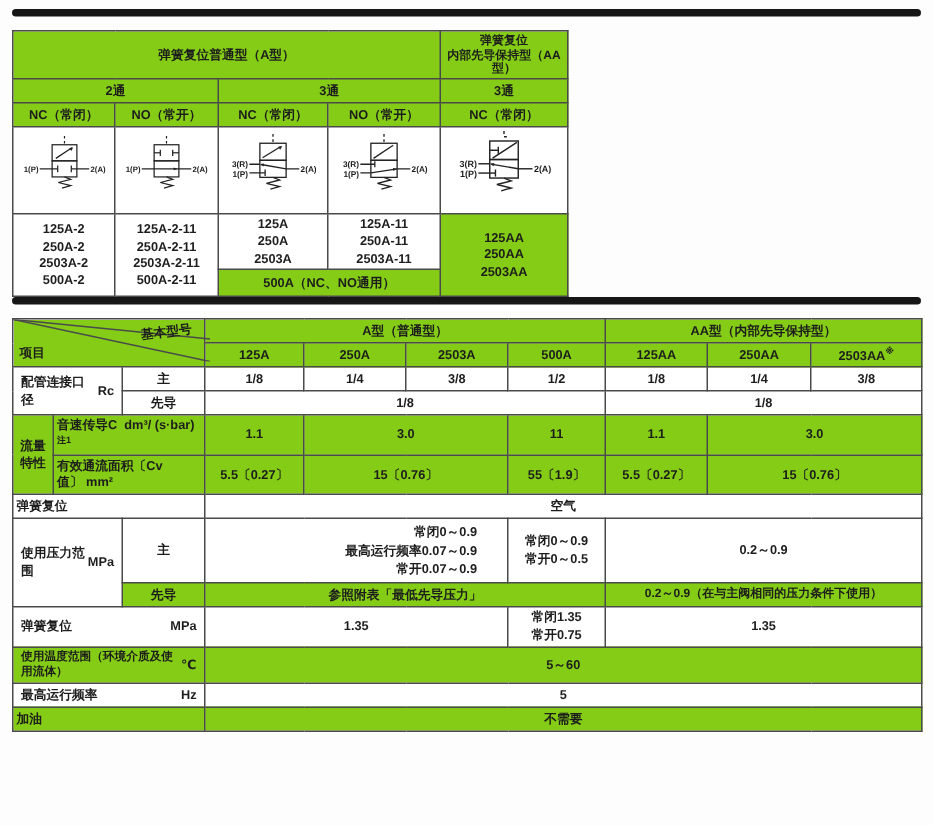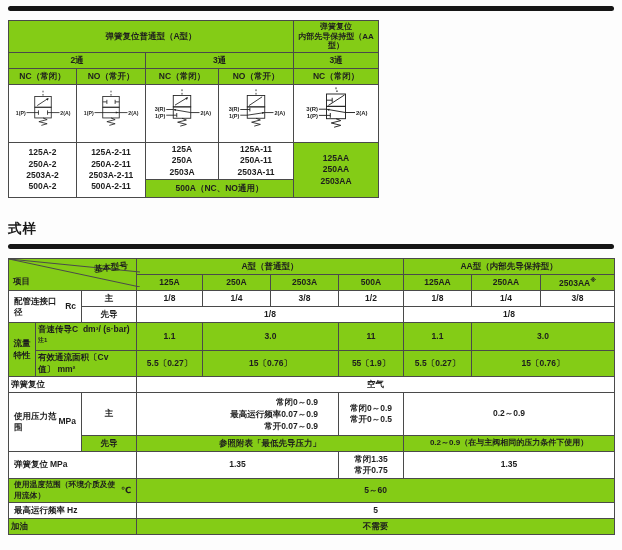--- a/index.html
+++ b/index.html
@@ -15,21 +15,21 @@
   td{border:1px solid #4a4a4a;font-size:8.5px;font-weight:bold;text-align:center;
      vertical-align:middle;padding:1px 2px;line-height:1.35;color:#1d1d1d;}
   .sym-table{width:370px;border:1.5px solid #222;}
   .spec-table{width:606px;border:1.5px solid #222;}
   .gray{background:#84cc16;}
   .pre{white-space:pre-line;}
   .hdr{height:13px;}
   .symcell{height:57px;padding:0;}
   .modcell{font-size:8.5px;}
   
-  .lblflex{display:flex;justify-content:flex-start;align-items:center;padding:0 3px;}
+  .lblflex{display:flex;justify-content:space-between;align-items:center;padding:0 3px;}
   .lblflex .l{text-align:left;}
   .lblflex .u{text-align:right;padding-left:2px;}
   td.tleft{text-align:left;}
   .corner{position:relative;padding:0;height:28px;}
   .corner svg{position:absolute;left:0;top:0;}
   .corner .c-top{position:absolute;right:8px;top:3px;transform:rotate(-7deg);font-size:8.5px;}
   .corner .c-bot{position:absolute;left:4px;bottom:3px;font-size:8.5px;}
   .pressrow{display:flex;justify-content:flex-end;padding:0 18px 0 34px;line-height:1.45;}
   sup{font-size:6px;}
   svg text{font-family:"Liberation Sans","DejaVu Sans",sans-serif;font-size:6.3px;font-weight:bold;fill:#1d1d1d;}
@@ -182,21 +182,20 @@
       <td rowspan="2" class="pre modcell gray">125AA
 250AA
 2503AA</td>
     </tr>
     <tr>
       <td colspan="2" class="gray" style="height:15px">500A（NC、NO通用）</td>
     </tr>
   </tbody>
     </table>
 
-  <div class="section-title" style="margin-top:22px;">式样</div>
   <div class="bar"></div>
 
   <table class="spec-table">
     <colgroup>
       <col style="width:27px">
         <col style="width:46px">
         <col style="width:55px">
       <col style="width:66px">
         <col style="width:68px">
         <col style="width:68px">

